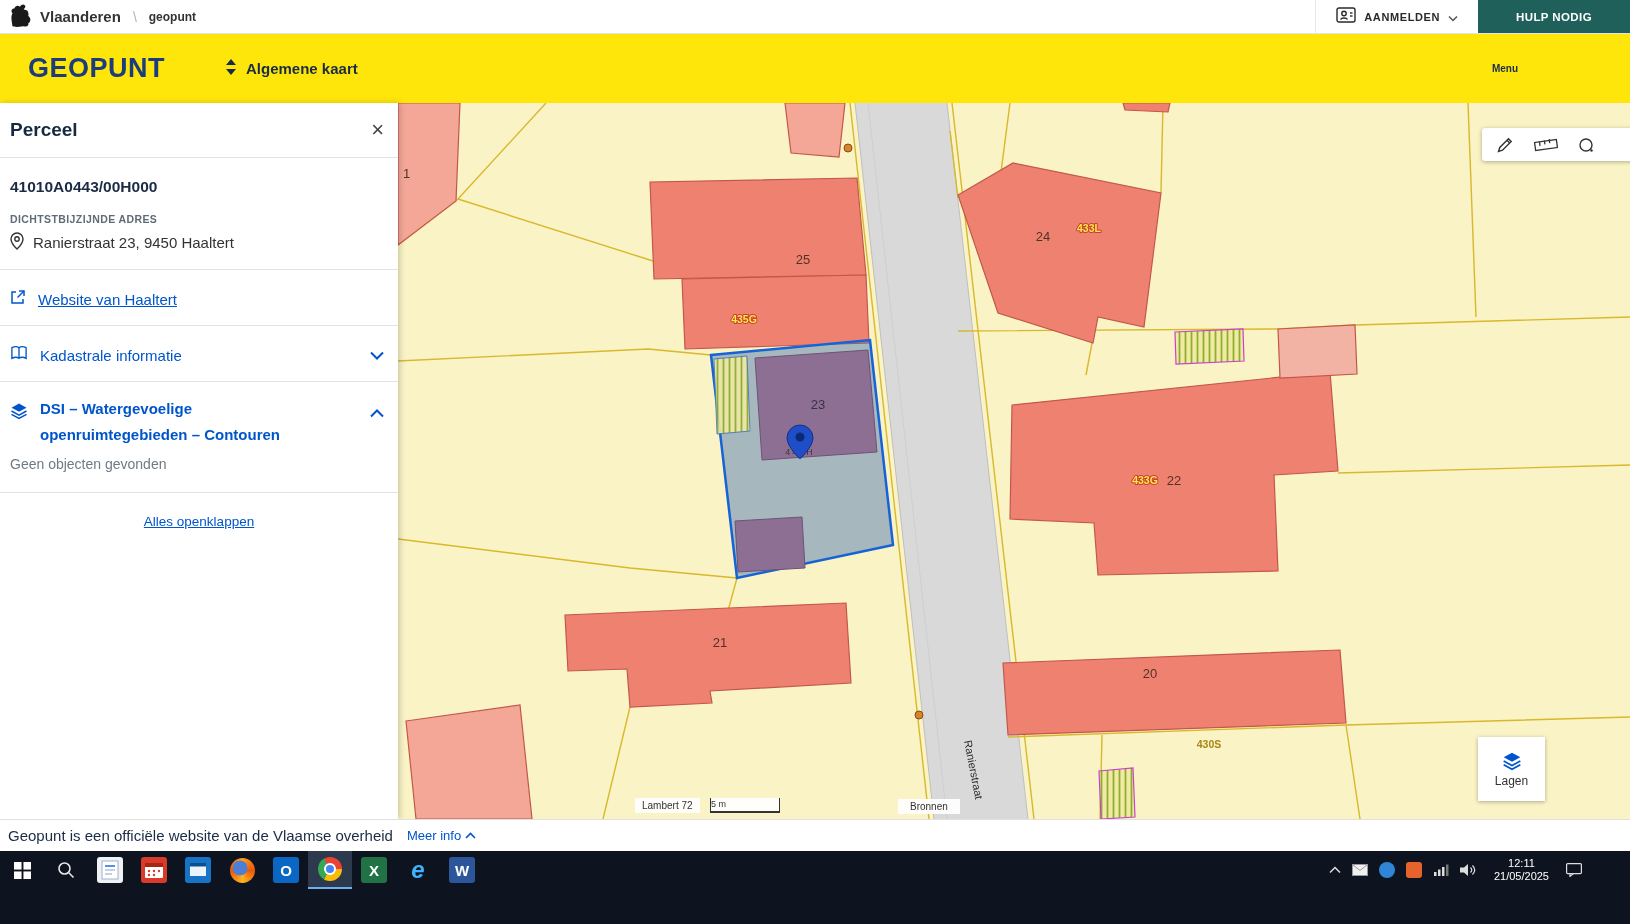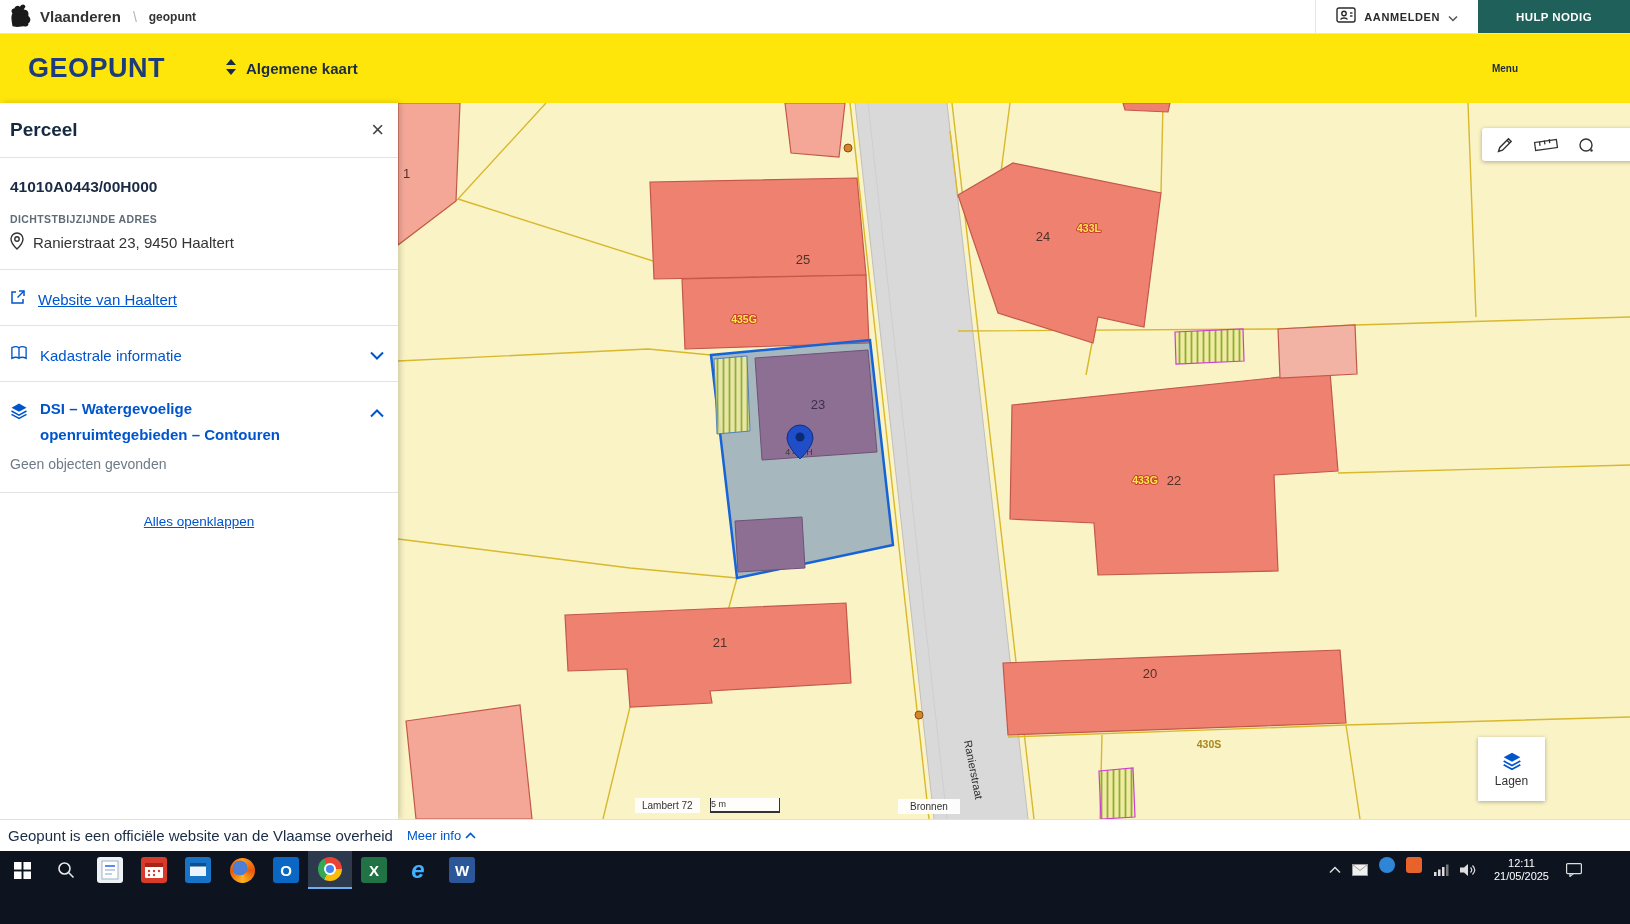--- a/index.html
+++ b/index.html
@@ -65,21 +65,21 @@
 .taskbar{height:73px;background:#0e1320}
 .tb-row{display:flex;align-items:center;height:38px}
 .tb-btn{width:44px;height:38px;display:flex;align-items:center;justify-content:center;cursor:pointer}
 .tb-btn.active{background:#2d3a4d;border-bottom:2px solid #6ab0f3}
 .ltile{width:26px;height:26px;border-radius:3px;color:#fff;font-weight:bold;font-size:15px;display:flex;align-items:center;justify-content:center}
 .ie-e{color:#41b0ff;font-size:24px;font-weight:bold;font-style:italic;line-height:1}
 .chrome{width:24px;height:24px;border-radius:50%;background:conic-gradient(from -30deg,#ea4335 0 120deg,#fbbc05 0 240deg,#34a853 0 360deg);position:relative}
 .chrome::before{content:"";position:absolute;inset:6px;background:#fff;border-radius:50%}
 .chrome::after{content:"";position:absolute;inset:8px;background:#4285f4;border-radius:50%}
 .ff{width:25px;height:25px;border-radius:50%;background:radial-gradient(circle at 40% 40%,#4d7fd6 0 34%,rgba(0,0,0,0) 36%),conic-gradient(#ff9a1f,#e8590c,#ffb31f,#e8590c,#ff9a1f)}
-.tray{margin-left:auto;display:flex;gap:11px;padding-right:48px}
+.tray{margin-left:auto;display:flex;align-items:center;gap:11px;padding-right:48px}
 .tray .ticn{display:flex;align-items:center;cursor:pointer}
 .clock{text-align:center;color:#fff;font-size:11px;line-height:13px;margin:0 6px;cursor:pointer}
 .dot-icn{width:16px;height:16px;border-radius:50%}
 </style>
 </head>
 <body>
 
 <div class="topbar">
   <span class="lion">
     <svg width="26" height="26" viewBox="0 0 28 28">

